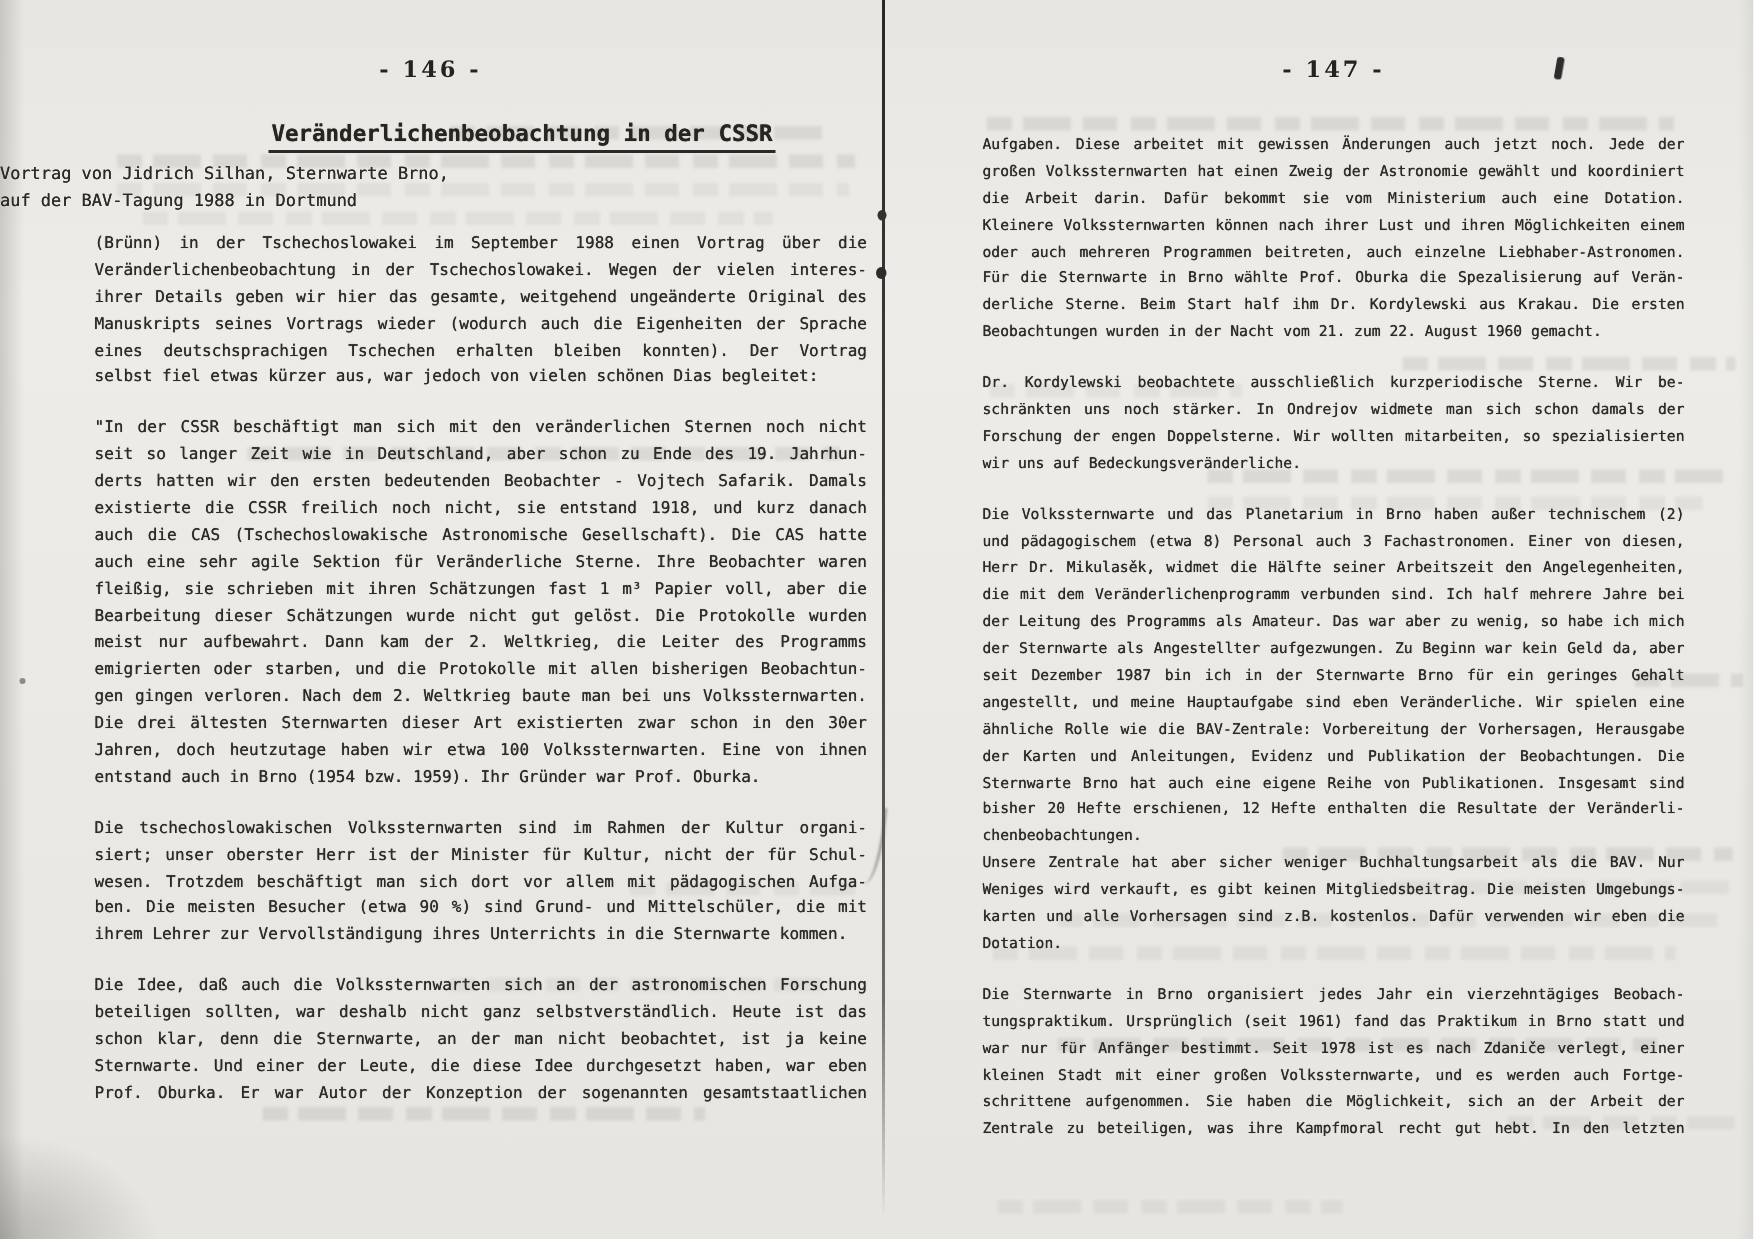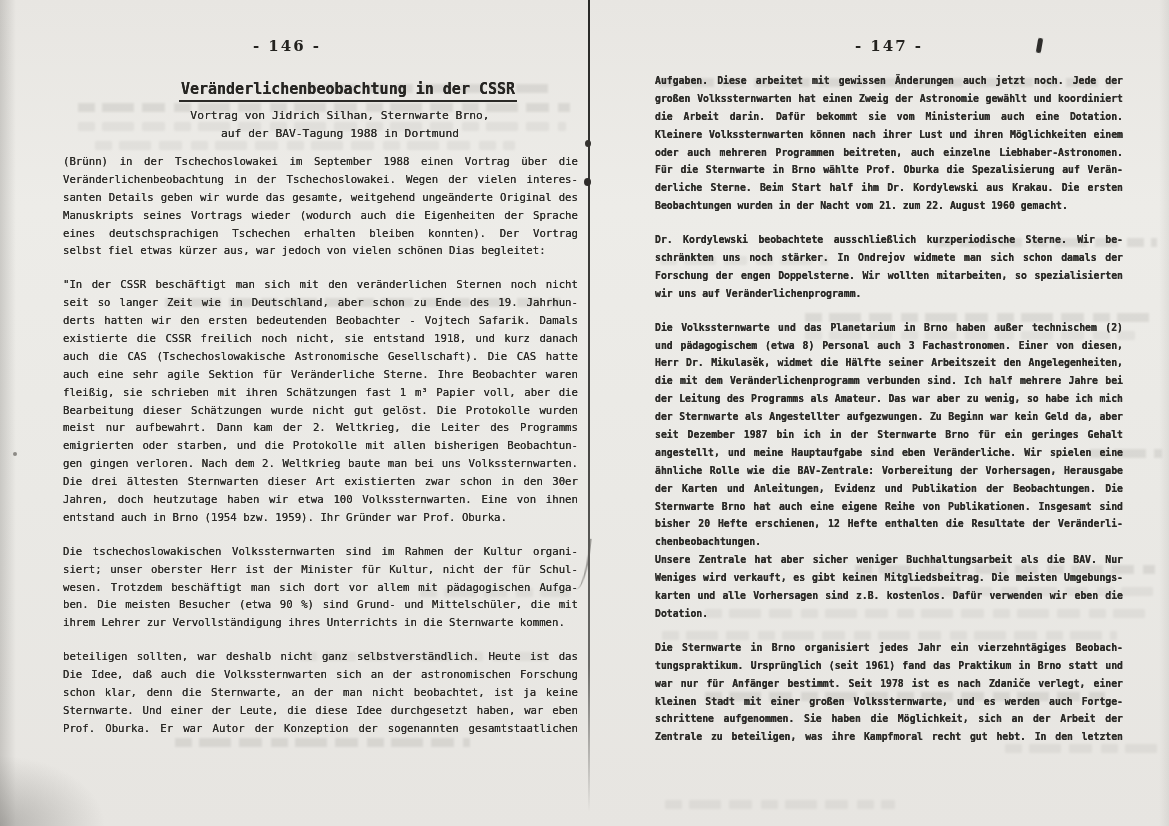--- a/index.html
+++ b/index.html
@@ -36,25 +36,25 @@
   .gB{opacity:.13}
   .gC{opacity:.08}
   .page{position:absolute;color:#2c2b28;}
   .pg-num{position:absolute;font-family:"DejaVu Serif",serif;font-weight:bold;
     font-size:15px;letter-spacing:2px;color:#242320;text-align:center;}
   .pg-num-left{left:0;top:37px;width:574px;}
   .pg-num-right{left:655px;top:37px;width:468px;text-align:center;}
   .title-wrap{position:absolute;left:0;top:79px;width:680px;text-align:center;}
   .title{display:inline-block;font-weight:bold;font-size:15px;color:#262522;
     border-bottom:2px solid #2a2927;padding:0 2px 2px;text-shadow:0 0 .5px currentColor;margin-left:16px;}
-  .subtitle{position:absolute;left:0;top:107px;width:680px;text-align:center;
+  .subtitle{position:absolute;left:0;top:107px;width:680px;
     font-size:11.3px;line-height:17.5px;color:#2c2b28;text-shadow:0 0 .4px currentColor;}
   .body{position:absolute;text-shadow:0 0 .45px currentColor;}
   .body-left{left:63px;top:153px;width:515px;font-size:10.7px;}
-  .body-right{left:655px;top:72px;width:468px;font-size:9.8px;font-weight:bold;}
+  .body-right{left:655px;top:88px;width:468px;font-size:9.8px;}
   .para + .para{margin-top:16px;}
   .ln{height:17.9px;line-height:17.9px;white-space:normal;overflow:hidden;text-align:left;}
   .ln.j{text-align:justify;text-align-last:justify;}
 </style>
 </head>
 <body>
 
 <div class="scan">
 
   <div class="spine"></div>
@@ -92,21 +92,21 @@
       <span class="title">Veränderlichenbeobachtung in der CSSR</span>
     </div>
     <div class="subtitle">
       <div>Vortrag von Jidrich Silhan, Sternwarte Brno,</div>
       <div>auf der BAV-Tagung 1988 in Dortmund</div>
     </div>
     <div class="body body-left">
         <div class="para">
           <div class="ln j">(Brünn) in der Tschechoslowakei im September 1988 einen Vortrag über die</div>
           <div class="ln j">Veränderlichenbeobachtung in der Tschechoslowakei. Wegen der vielen interes-</div>
-          <div class="ln j">santen Details geben wir wurde das gesamte, weitgehend ungeänderte Original des</div>
+          <div class="ln j">ihrer Details geben wir hier das gesamte, weitgehend ungeänderte Original des</div>
           <div class="ln j">Manuskripts seines Vortrags wieder (wodurch auch die Eigenheiten der Sprache</div>
           <div class="ln j">eines deutschsprachigen Tschechen erhalten bleiben konnten). Der Vortrag</div>
           <div class="ln">selbst fiel etwas kürzer aus, war jedoch von vielen schönen Dias begleitet:</div>
         </div>
         <div class="para">
           <div class="ln j">"In der CSSR beschäftigt man sich mit den veränderlichen Sternen noch nicht</div>
           <div class="ln j">seit so langer Zeit wie in Deutschland, aber schon zu Ende des 19. Jahrhun-</div>
           <div class="ln j">derts hatten wir den ersten bedeutenden Beobachter - Vojtech Safarik. Damals</div>
           <div class="ln j">existierte die CSSR freilich noch nicht, sie entstand 1918, und kurz danach</div>
           <div class="ln j">auch die CAS (Tschechoslowakische Astronomische Gesellschaft). Die CAS hatte</div>
@@ -121,22 +121,22 @@
           <div class="ln">entstand auch in Brno (1954 bzw. 1959). Ihr Gründer war Prof. Oburka.</div>
         </div>
         <div class="para">
           <div class="ln j">Die tschechoslowakischen Volkssternwarten sind im Rahmen der Kultur organi-</div>
           <div class="ln j">siert; unser oberster Herr ist der Minister für Kultur, nicht der für Schul-</div>
           <div class="ln j">wesen. Trotzdem beschäftigt man sich dort vor allem mit pädagogischen Aufga-</div>
           <div class="ln j">ben. Die meisten Besucher (etwa 90 %) sind Grund- und Mittelschüler, die mit</div>
           <div class="ln">ihrem Lehrer zur Vervollständigung ihres Unterrichts in die Sternwarte kommen.</div>
         </div>
         <div class="para">
+          <div class="ln j">Die Idee, daß auch die Volkssternwarten sich an der astronomischen Forschung</div>
           <div class="ln j">beteiligen sollten, war deshalb nicht ganz selbstverständlich. Heute ist das</div>
-          <div class="ln j">Die Idee, daß auch die Volkssternwarten sich an der astronomischen Forschung</div>
           <div class="ln j">schon klar, denn die Sternwarte, an der man nicht beobachtet, ist ja keine</div>
           <div class="ln j">Sternwarte. Und einer der Leute, die diese Idee durchgesetzt haben, war eben</div>
           <div class="ln j">Prof. Oburka. Er war Autor der Konzeption der sogenannten gesamtstaatlichen</div>
         </div>
       </div>
   </div>
 
   <div class="page">
     <div class="pg-num pg-num-right">- 147 -</div>
     <div class="body body-right">
@@ -147,21 +147,21 @@
           <div class="ln j">Kleinere Volkssternwarten können nach ihrer Lust und ihren Möglichkeiten einem</div>
           <div class="ln j">oder auch mehreren Programmen beitreten, auch einzelne Liebhaber-Astronomen.</div>
           <div class="ln j">Für die Sternwarte in Brno wählte Prof. Oburka die Spezalisierung auf Verän-</div>
           <div class="ln j">derliche Sterne. Beim Start half ihm Dr. Kordylewski aus Krakau. Die ersten</div>
           <div class="ln">Beobachtungen wurden in der Nacht vom 21. zum 22. August 1960 gemacht.</div>
         </div>
         <div class="para">
           <div class="ln j">Dr. Kordylewski beobachtete ausschließlich kurzperiodische Sterne. Wir be-</div>
           <div class="ln j">schränkten uns noch stärker. In Ondrejov widmete man sich schon damals der</div>
           <div class="ln j">Forschung der engen Doppelsterne. Wir wollten mitarbeiten, so spezialisierten</div>
-          <div class="ln">wir uns auf Veränderlichenprogramm.</div>
+          <div class="ln">wir uns auf Bedeckungsveränderliche.</div>
         </div>
         <div class="para">
           <div class="ln j">Die Volkssternwarte und das Planetarium in Brno haben außer technischem (2)</div>
           <div class="ln j">und pädagogischem (etwa 8) Personal auch 3 Fachastronomen. Einer von diesen,</div>
           <div class="ln j">Herr Dr. Mikulasěk, widmet die Hälfte seiner Arbeitszeit den Angelegenheiten,</div>
           <div class="ln j">die mit dem Veränderlichenprogramm verbunden sind. Ich half mehrere Jahre bei</div>
           <div class="ln j">der Leitung des Programms als Amateur. Das war aber zu wenig, so habe ich mich</div>
           <div class="ln j">der Sternwarte als Angestellter aufgezwungen. Zu Beginn war kein Geld da, aber</div>
           <div class="ln j">seit Dezember 1987 bin ich in der Sternwarte Brno für ein geringes Gehalt</div>
           <div class="ln j">angestellt, und meine Hauptaufgabe sind eben Veränderliche. Wir spielen eine</div>

